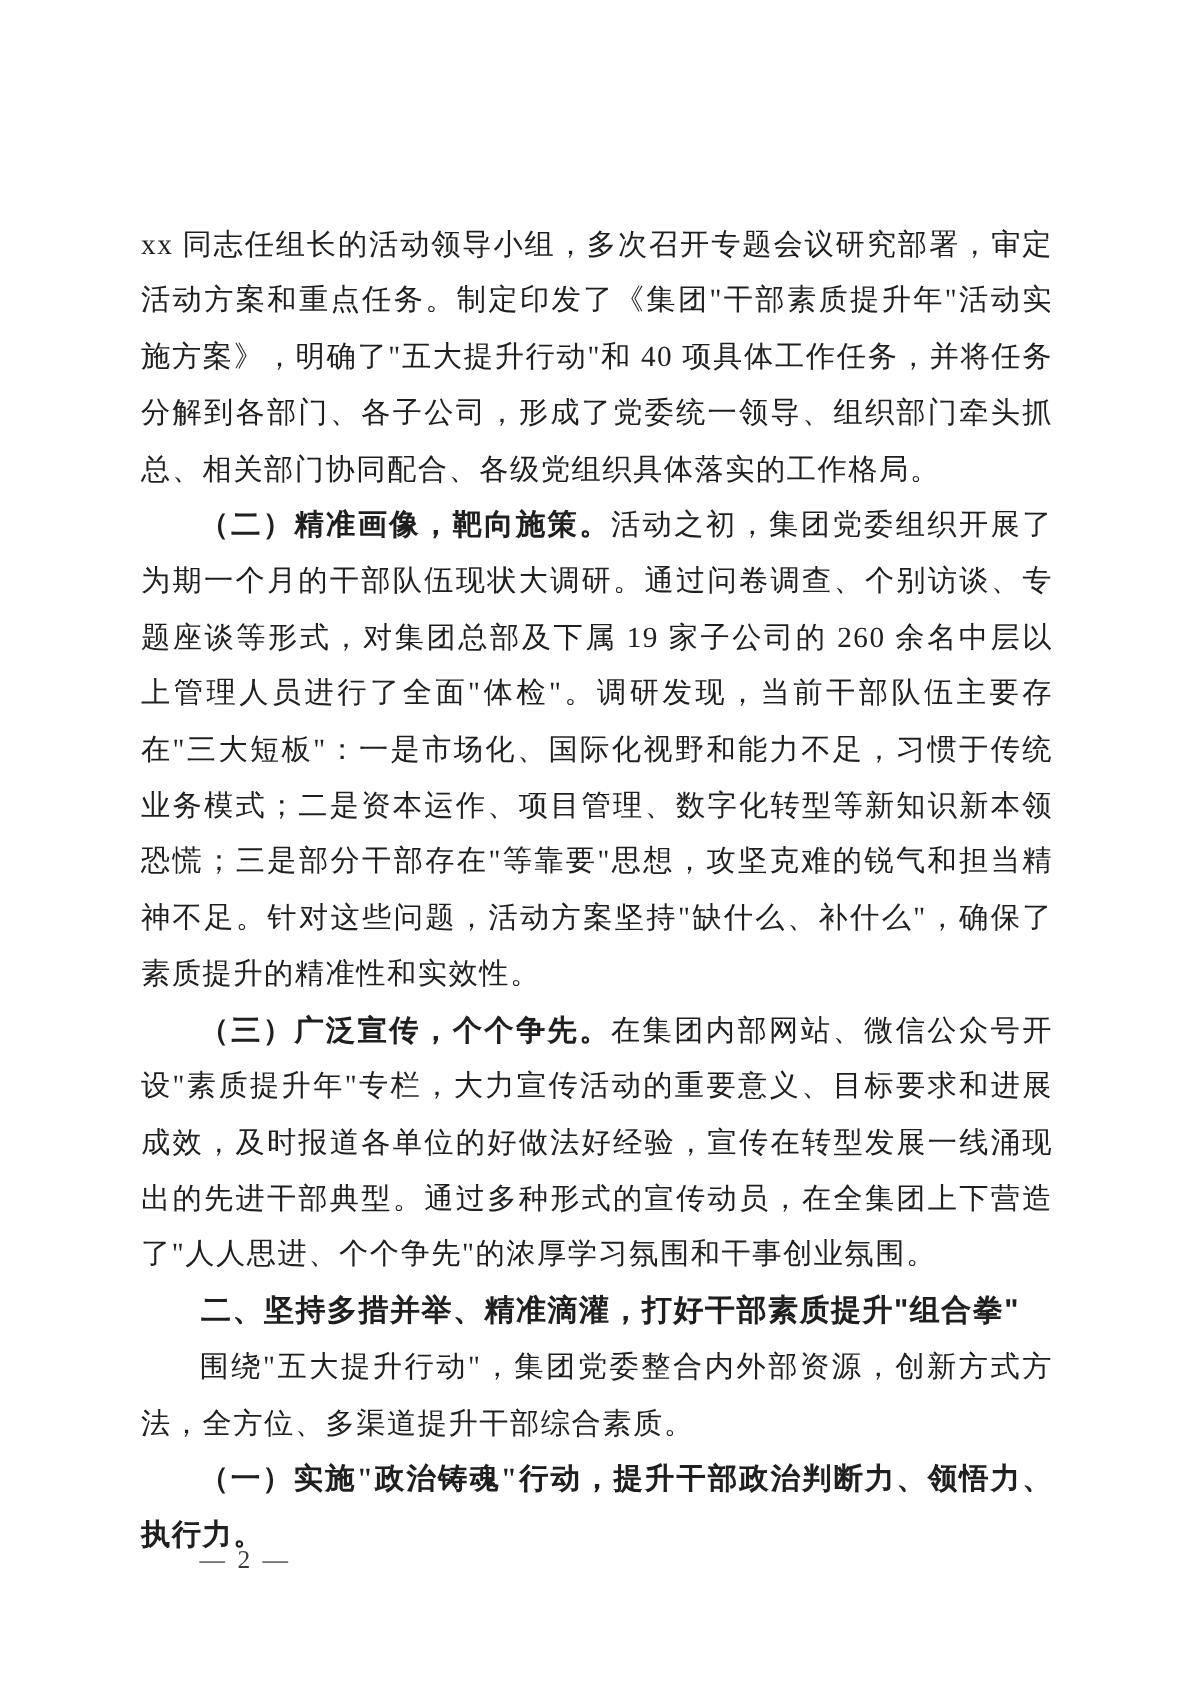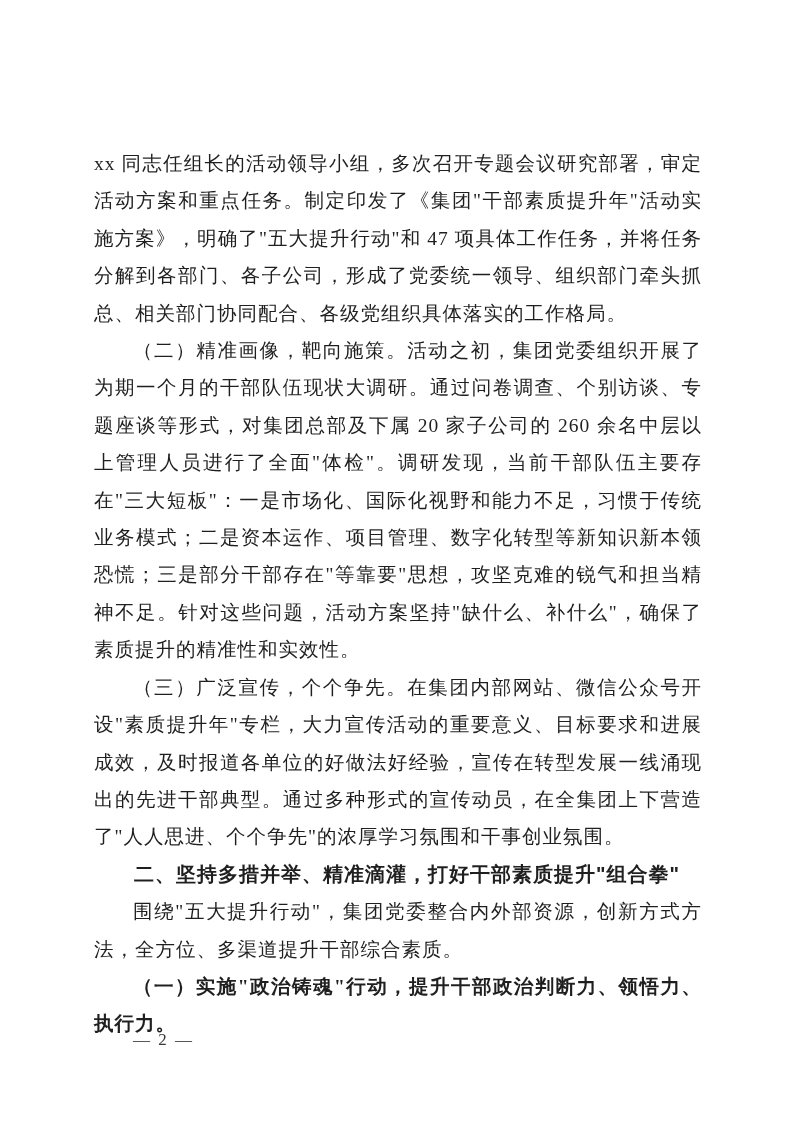--- a/index.html
+++ b/index.html
@@ -36,21 +36,21 @@
   .para.heading-para {
     font-family: "Liberation Sans", "DejaVu Sans", sans-serif;
     font-weight: 700;
     text-align: left;
     font-size: 20px;
   }
   .run-normal {
     font-weight: 400;
   }
   .run-lead-bold {
-    font-weight: 400;
+    font-weight: 700;
   }
   .run-body-bold {
     font-weight: 700;
   }
   .run-heading-bold {
     font-weight: 700;
   }
   .page-footer {
     position: absolute;
     left: 133px;
@@ -60,21 +60,21 @@
     line-height: 24px;
     color: #3a3a3a;
     letter-spacing: 2px;
   }
 </style>
 </head>
 <body>
 
 <div class="page">
   <div class="doc-body">
-      <p class="para"><span class="run-normal">xx 同志任组长的活动领导小组，多次召开专题会议研究部署，审定活动方案和重点任务。制定印发了《集团"干部素质提升年"活动实施方案》，明确了"五大提升行动"和 47 项具体工作任务，并将任务分解到各部门、各子公司，形成了党委统一领导、组织部门牵头抓总、相关部门协同配合、各级党组织具体落实的工作格局。</span></p>
-      <p class="para indent"><span class="run-lead-bold">（二）精准画像，靶向施策。</span><span class="run-normal">活动之初，集团党委组织开展了为期一个月的干部队伍现状大调研。通过问卷调查、个别访谈、专题座谈等形式，对集团总部及下属 20 家子公司的 260 余名中层以上管理人员进行了全面"体检"。调研发现，当前干部队伍主要存在"三大短板"：一是市场化、国际化视野和能力不足，习惯于传统业务模式；二是资本运作、项目管理、数字化转型等新知识新本领恐慌；三是部分干部存在"等靠要"思想，攻坚克难的锐气和担当精神不足。针对这些问题，活动方案坚持"缺什么、补什么"，确保了素质提升的精准性和实效性。</span></p>
+      <p class="para"><span class="run-normal">xx 同志任组长的活动领导小组，多次召开专题会议研究部署，审定活动方案和重点任务。制定印发了《集团"干部素质提升年"活动实施方案》，明确了"五大提升行动"和 40 项具体工作任务，并将任务分解到各部门、各子公司，形成了党委统一领导、组织部门牵头抓总、相关部门协同配合、各级党组织具体落实的工作格局。</span></p>
+      <p class="para indent"><span class="run-lead-bold">（二）精准画像，靶向施策。</span><span class="run-normal">活动之初，集团党委组织开展了为期一个月的干部队伍现状大调研。通过问卷调查、个别访谈、专题座谈等形式，对集团总部及下属 19 家子公司的 260 余名中层以上管理人员进行了全面"体检"。调研发现，当前干部队伍主要存在"三大短板"：一是市场化、国际化视野和能力不足，习惯于传统业务模式；二是资本运作、项目管理、数字化转型等新知识新本领恐慌；三是部分干部存在"等靠要"思想，攻坚克难的锐气和担当精神不足。针对这些问题，活动方案坚持"缺什么、补什么"，确保了素质提升的精准性和实效性。</span></p>
       <p class="para indent"><span class="run-lead-bold">（三）广泛宣传，个个争先。</span><span class="run-normal">在集团内部网站、微信公众号开设"素质提升年"专栏，大力宣传活动的重要意义、目标要求和进展成效，及时报道各单位的好做法好经验，宣传在转型发展一线涌现出的先进干部典型。通过多种形式的宣传动员，在全集团上下营造了"人人思进、个个争先"的浓厚学习氛围和干事创业氛围。</span></p>
       <p class="para indent heading-para"><span class="run-heading-bold">二、坚持多措并举、精准滴灌，打好干部素质提升"组合拳"</span></p>
       <p class="para indent"><span class="run-normal">围绕"五大提升行动"，集团党委整合内外部资源，创新方式方法，全方位、多渠道提升干部综合素质。</span></p>
       <p class="para indent"><span class="run-body-bold">（一）实施"政治铸魂"行动，提升干部政治判断力、领悟力、执行力。</span></p>
     </div>
   <div class="page-footer">— 2 —</div>
 </div>
 
 </body></html>

